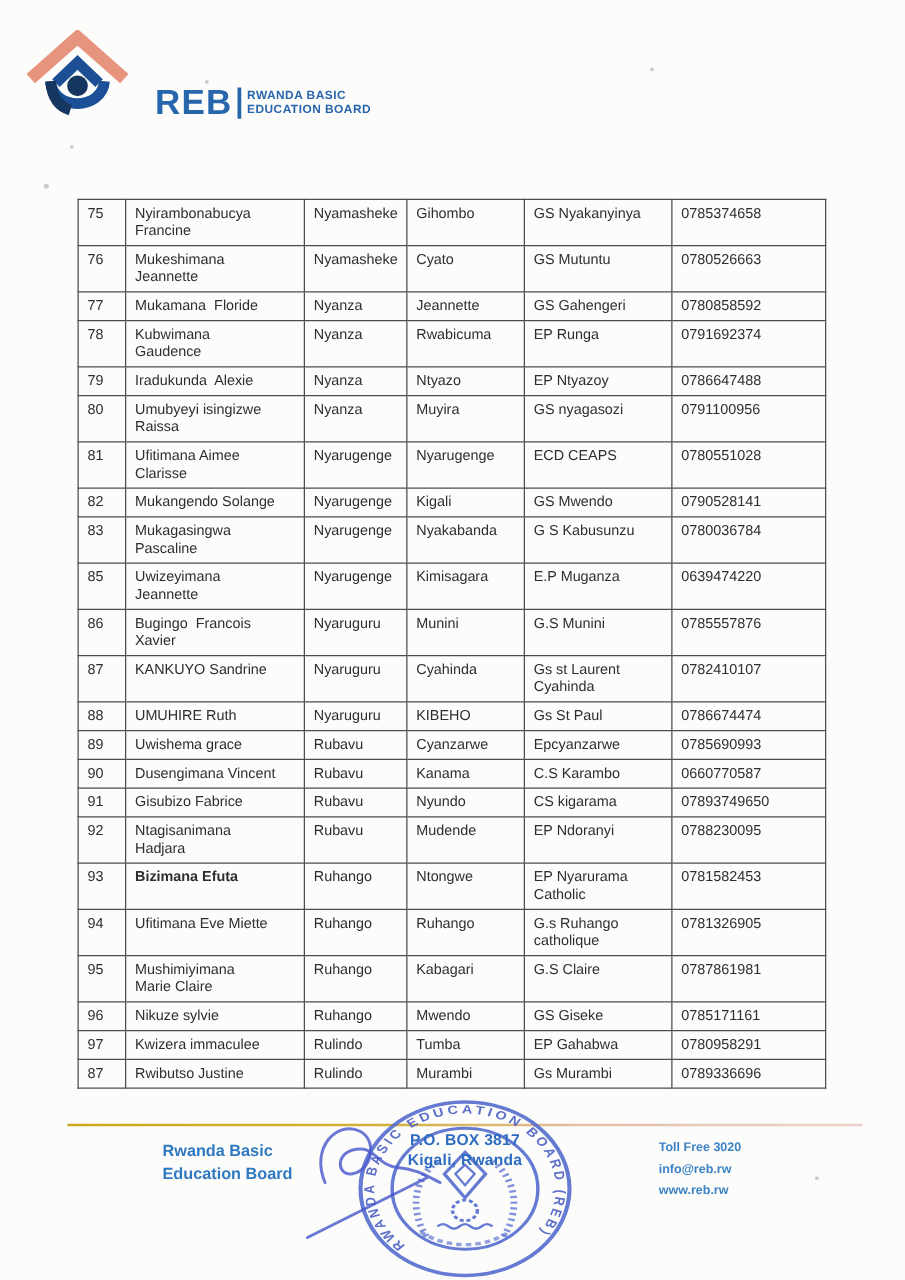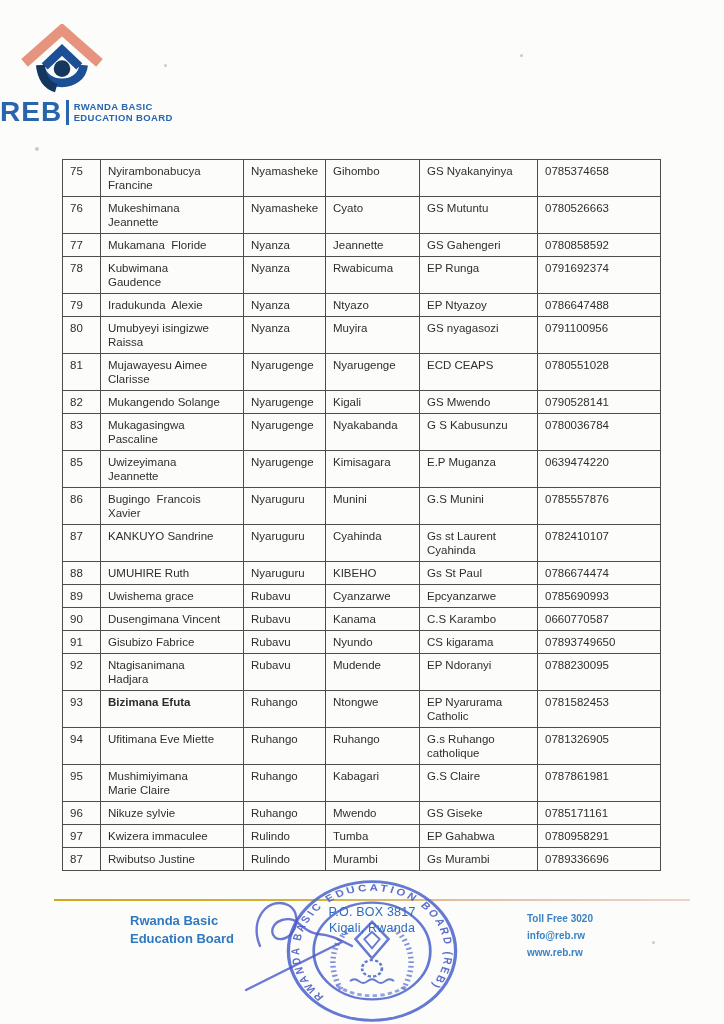--- a/index.html
+++ b/index.html
@@ -3,21 +3,21 @@
 <meta charset="utf-8">
 <style>
   html,body{margin:0;padding:0;}
   body{background:#e8e8e8;font-family:"Liberation Sans", sans-serif;}
   .page{position:relative;width:724px;height:1024px;background:#fcfcfb;margin:0 auto;overflow:hidden;}
 
   
   .speck{position:absolute;border-radius:50%;background:#9a9a9a;opacity:.5;}
 
   
-  .logo-block{position:absolute;top:24px;left:0;right:0;display:flex;flex-direction:column;align-items:flex-start;}
+  .logo-block{position:absolute;top:24px;left:0;right:0;display:flex;flex-direction:row;align-items:flex-end;}
   .logo-mark{display:block;}
   .logo-text{display:flex;align-items:center;margin-top:2px;}
   .logo-acronym{font-size:28px;font-weight:800;color:#2765ad;letter-spacing:1px;line-height:28px;}
   .logo-divider{width:2.5px;height:25px;background:#2765ad;margin:0 5px 0 4px;}
   .logo-name{display:flex;flex-direction:column;justify-content:center;}
   .logo-name span{font-size:9.5px;font-weight:800;color:#2765ad;letter-spacing:.4px;line-height:11.5px;}
 
   
   .table-wrap{position:absolute;left:62px;top:143px;width:600px;}
   table.roster{border-collapse:collapse;table-layout:fixed;width:598px;}
@@ -33,21 +33,21 @@
   .col-sector{width:94px;} .col-school{width:118px;} .col-phone{width:123px;}
 
   
   .footer-line{position:absolute;left:54px;top:899px;width:636px;height:2px;
     background:linear-gradient(90deg,#cfa81d 0%,#d4b13a 40%,#e3bfa8 65%,#edd2cb 100%);}
   .footer-org{position:absolute;left:130px;top:912px;font-size:13px;font-weight:700;color:#2f78c2;line-height:17.5px;}
   .footer-contact{position:absolute;left:527px;top:910px;font-size:10px;font-weight:700;color:#3b82c4;line-height:17px;}
   .stamp-wrap{position:absolute;left:284px;top:878px;width:176px;height:146px;}
   .stamp-svg{position:absolute;left:0;top:0;width:176px;height:146px;}
   .stamp-address{position:absolute;left:0;top:26px;width:100%;text-align:center;
-    font-size:12.5px;font-weight:400;color:#2d6cc0;line-height:16px;z-index:3;letter-spacing:.2px;}
+    font-size:12.5px;font-weight:700;color:#2d6cc0;line-height:16px;z-index:3;letter-spacing:.2px;}
   .signature-svg{position:absolute;left:244px;top:892px;width:132px;height:104px;z-index:2;}
 </style>
 </head>
 <body>
 
 <div class="page">
 
   <div class="speck" style="left:67px;top:29px;width:3px;height:3px;"></div>
   <div class="speck" style="left:164px;top:64px;width:3px;height:3px;"></div>
   <div class="speck" style="left:56px;top:116px;width:3px;height:3px;"></div>
@@ -131,21 +131,21 @@
             <td>80</td>
             <td>Umubyeyi isingizwe
 Raissa</td>
             <td>Nyanza</td>
             <td>Muyira</td>
             <td>GS nyagasozi</td>
             <td>0791100956</td>
           </tr>
           <tr>
             <td>81</td>
-            <td>Mujawayesu Aimee
+            <td>Ufitimana Aimee
 Clarisse</td>
             <td>Nyarugenge</td>
             <td>Nyarugenge</td>
             <td>ECD CEAPS</td>
             <td>0780551028</td>
           </tr>
           <tr>
             <td>82</td>
             <td>Mukangendo Solange</td>
             <td>Nyarugenge</td>

